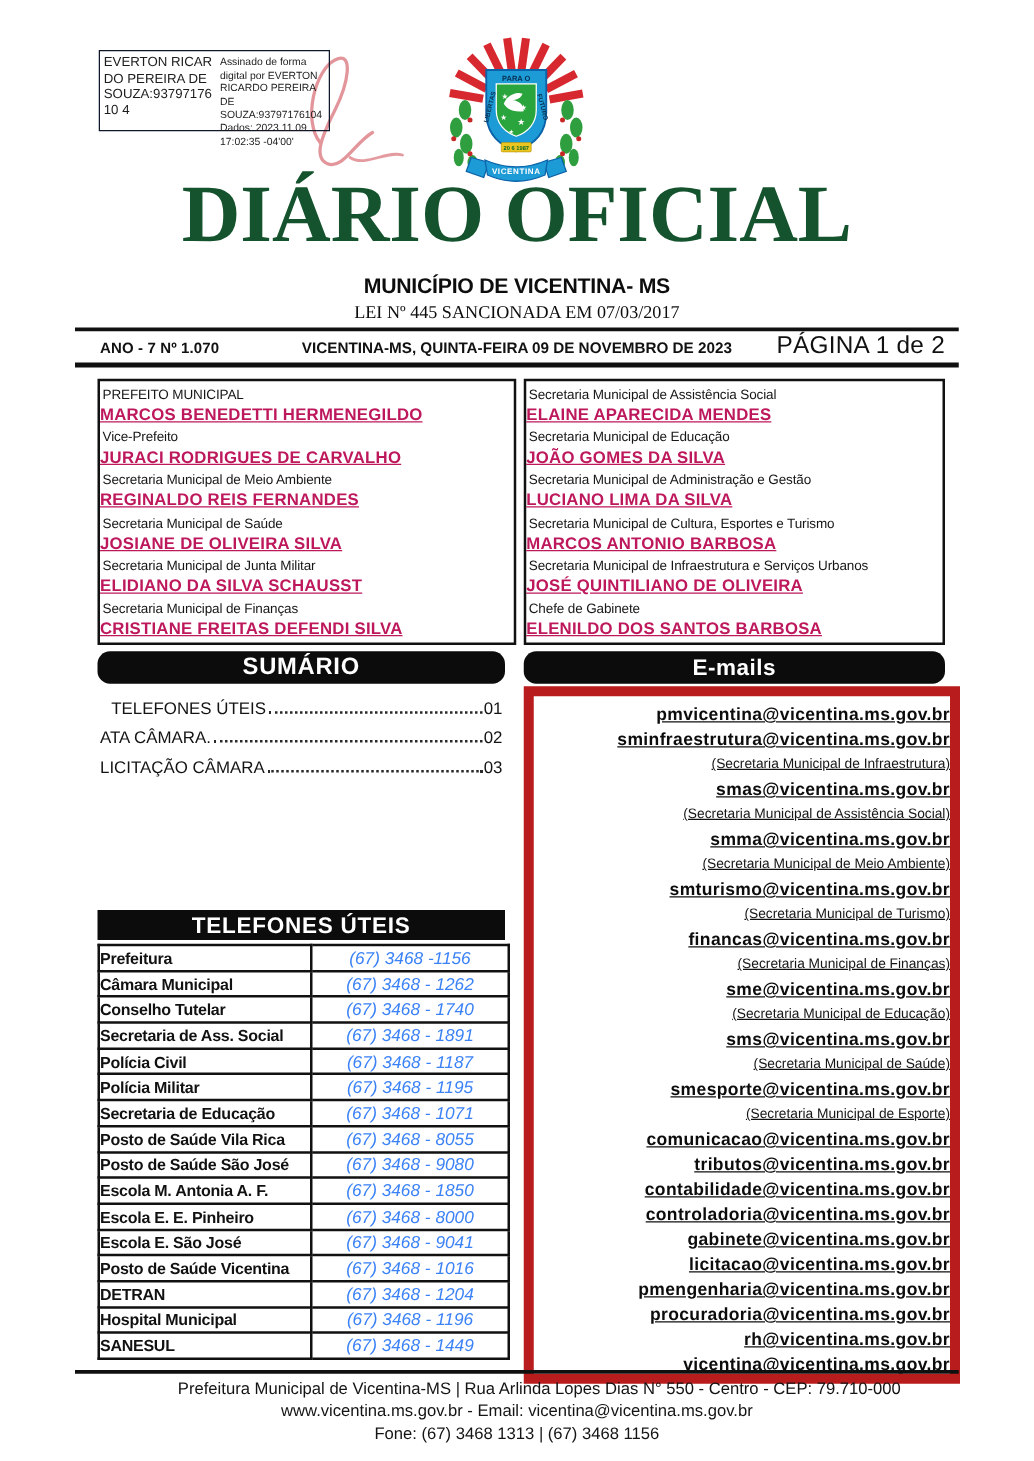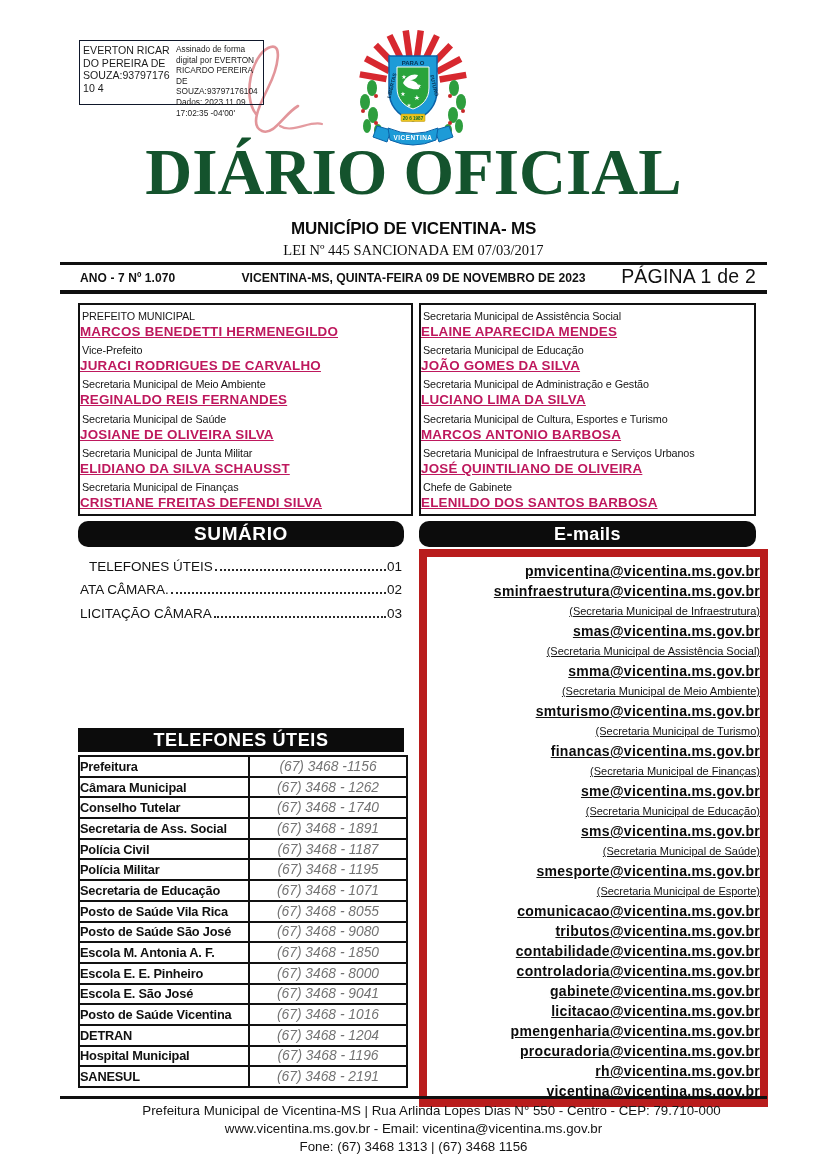--- a/index.html
+++ b/index.html
@@ -58,21 +58,21 @@
   #sum-items{left:80px;top:550px;width:322px;}
   .sum-row{display:flex;align-items:flex-end;font-size:13.5px;height:23.6px;color:#131313;}
   .sum-row .lbl{white-space:nowrap;}
   .sum-row .lbl.first{margin-left:9px;}
   .dots{flex:1;border-bottom:2px dotted #2a2a2a;margin:0 1px 3px 2px;}
 
   
   #tel-table{left:78px;top:755px;border-collapse:collapse;table-layout:fixed;width:330px;}
   #tel-table td{border:2px solid #111;height:18.7px;padding:0;vertical-align:middle;}
   td.tname{width:168px;font-weight:700;font-size:12.8px;padding-left:6px;letter-spacing:-0.2px;}
-  td.tnum{font-style:italic;font-size:13.8px;text-align:center;color:#737373;margin-top:32px;}
+  td.tnum{font-style:italic;font-size:13.8px;text-align:center;color:#3b82f6;margin-top:32px;}
 
   
   #em-box{left:419px;top:549px;width:333px;height:538px;border:8px solid #b91c1c;
           text-align:right;padding-top:4px;box-sizing:content-box;text-decoration:underline;}
   .em-line{font-size:14px;font-weight:700;line-height:20px;letter-spacing:0.3px;color:#0c0c0c;}
   .em-note{font-size:11px;line-height:20px;color:#161616;}
 
   
   .floor{left:0;width:827px;text-align:center;font-size:13.3px;color:#141414;}
   #f1{top:1103px;padding-left:18px;} #f2{top:1121px;} #f3{top:1139px;}
@@ -284,21 +284,21 @@
   <tr>
         <td class="tname">DETRAN</td>
         <td class="tnum">(67) 3468 - 1204</td>
       </tr>
   <tr>
         <td class="tname">Hospital Municipal</td>
         <td class="tnum">(67) 3468 - 1196</td>
       </tr>
   <tr>
         <td class="tname">SANESUL</td>
-        <td class="tnum">(67) 3468 - 2191</td>
+        <td class="tnum">(67) 3468 - 1449</td>
       </tr>
 </tbody>
   </table>
 
 <div class="abs bar" id="em-bar">E-mails</div>
 <div class="abs" id="em-box">
   <div class="em-line">pmvicentina@vicentina.ms.gov.br</div>
   <div class="em-line">sminfraestrutura@vicentina.ms.gov.br</div>
   <div class="em-note">(Secretaria Municipal de Infraestrutura)</div>
   <div class="em-line">smas@vicentina.ms.gov.br</div>

